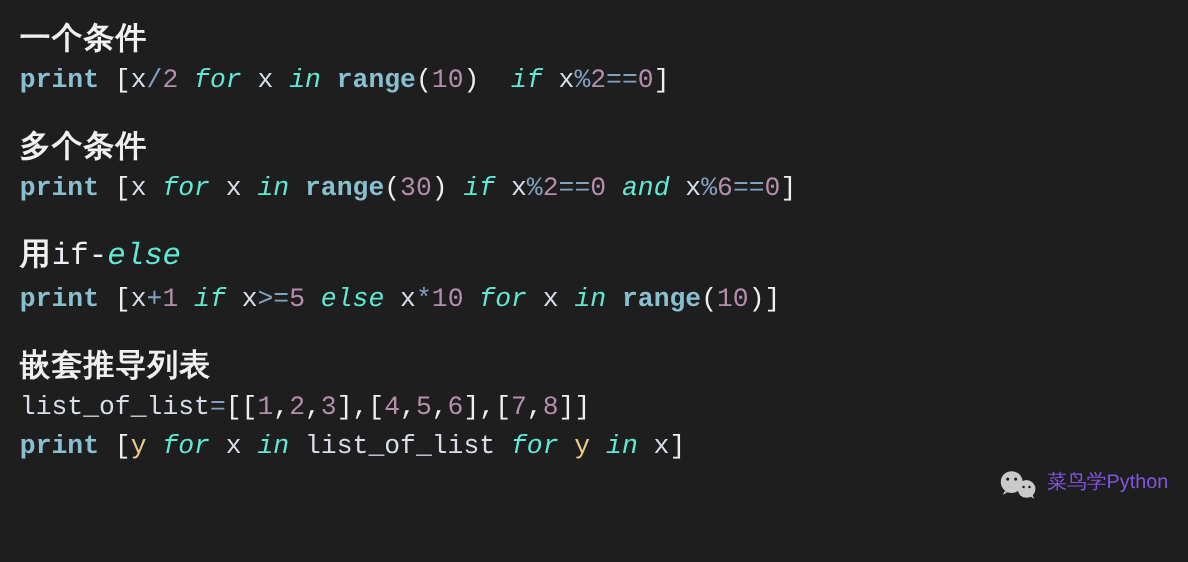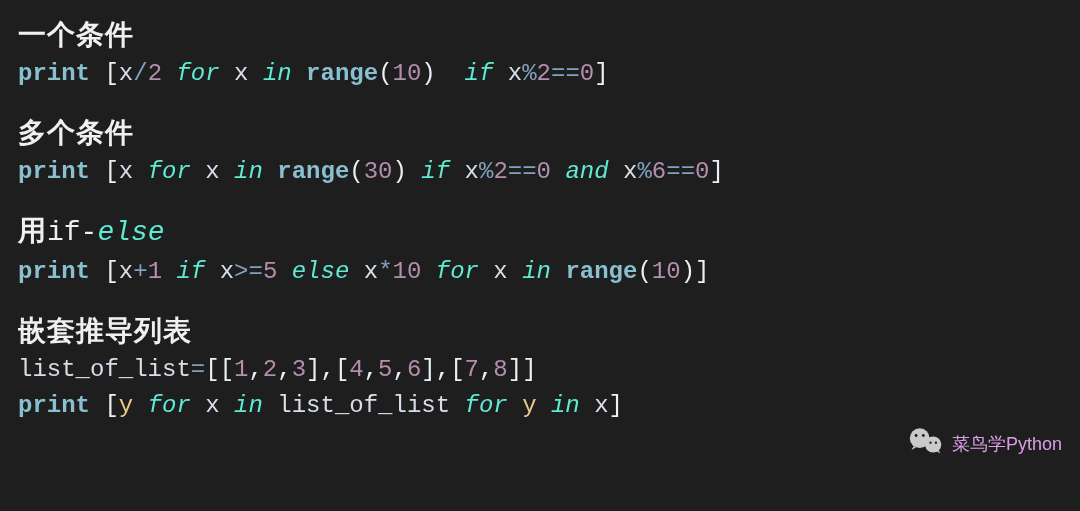--- a/index.html
+++ b/index.html
@@ -38,23 +38,23 @@
     .t-paren   { color: #eceff4; }
     .t-brack   { color: #eceff4; }
     .t-yellow  { color: #ebcb8b; }
     .t-prompt  { color: #a3be8c; }
     .t-out     { color: #d8dee9; }
     .watermark {
       position: absolute;
       right: 18px;
       bottom: 48px;
       display: flex;
-      align-items: center;
+      align-items: flex-start;
       gap: 8px;
-      color: #f0abfc;
+      color: #8b5cf6;
       font-family: "Microsoft YaHei", "PingFang SC", sans-serif;
       font-size: 18px;
       opacity: 0.9;
     }
     .watermark svg { width: 36px; height: 30px; }
   </style>
 </head>
 <body>
 
 <div id="content">

